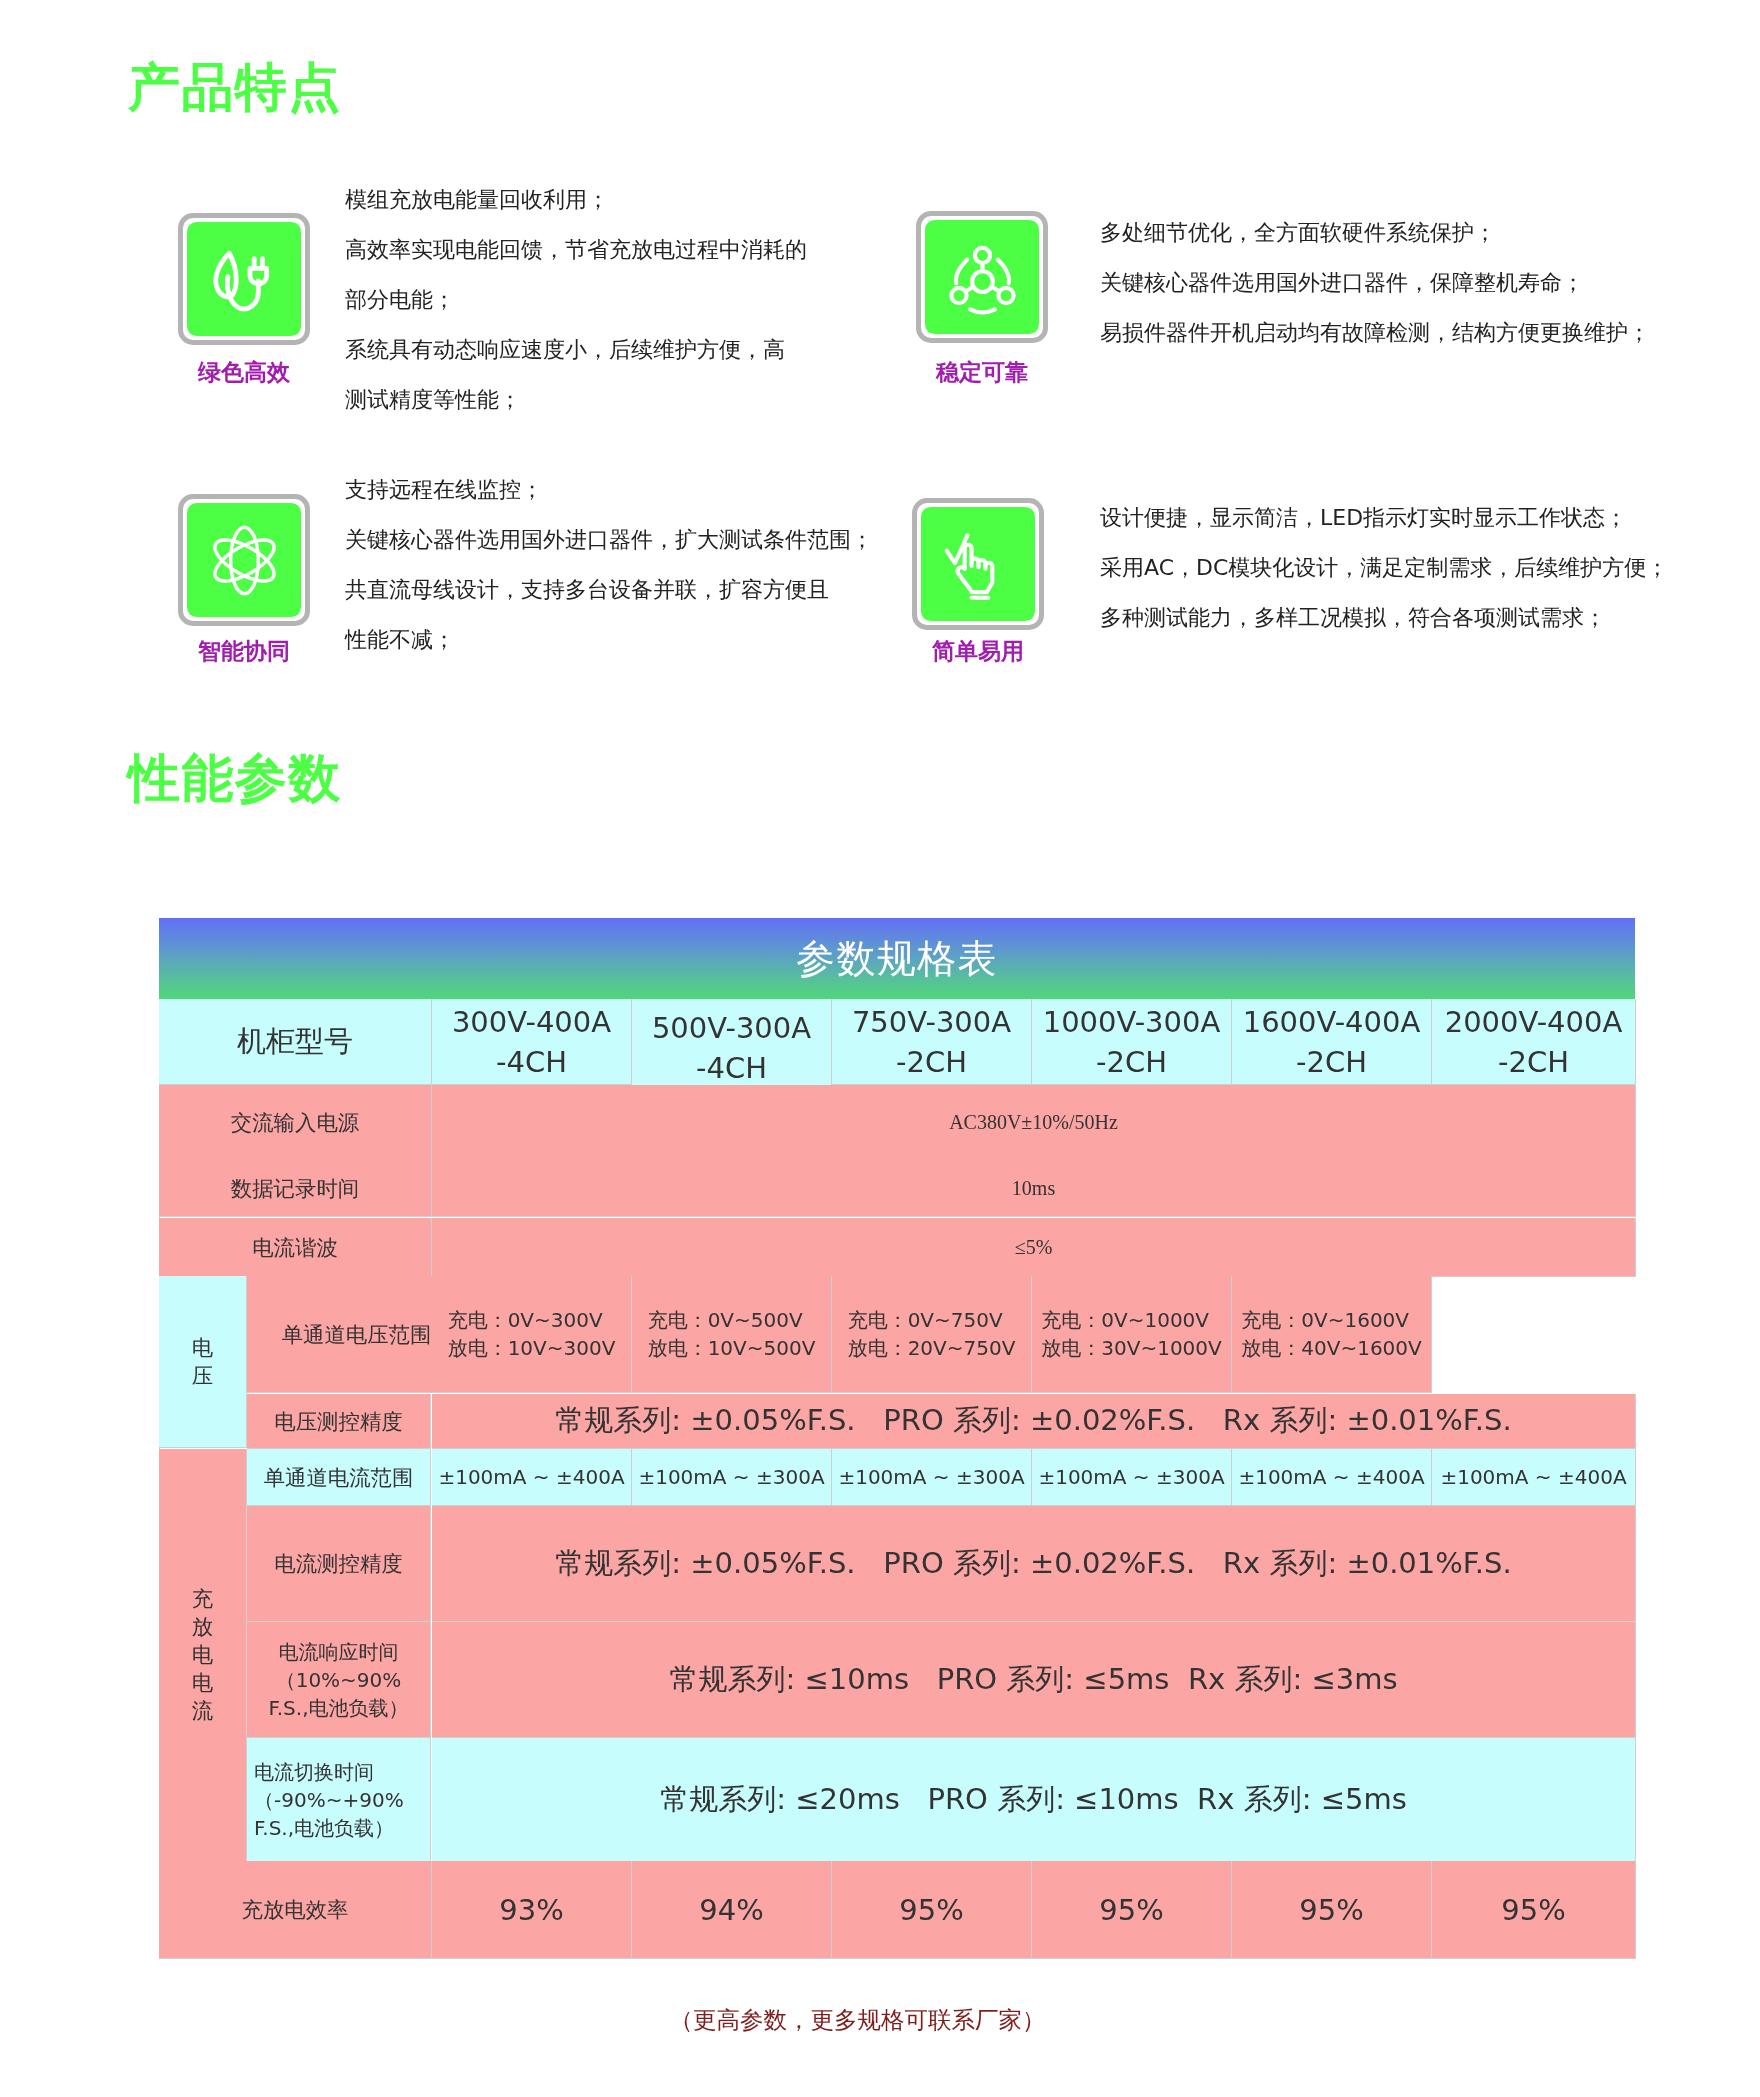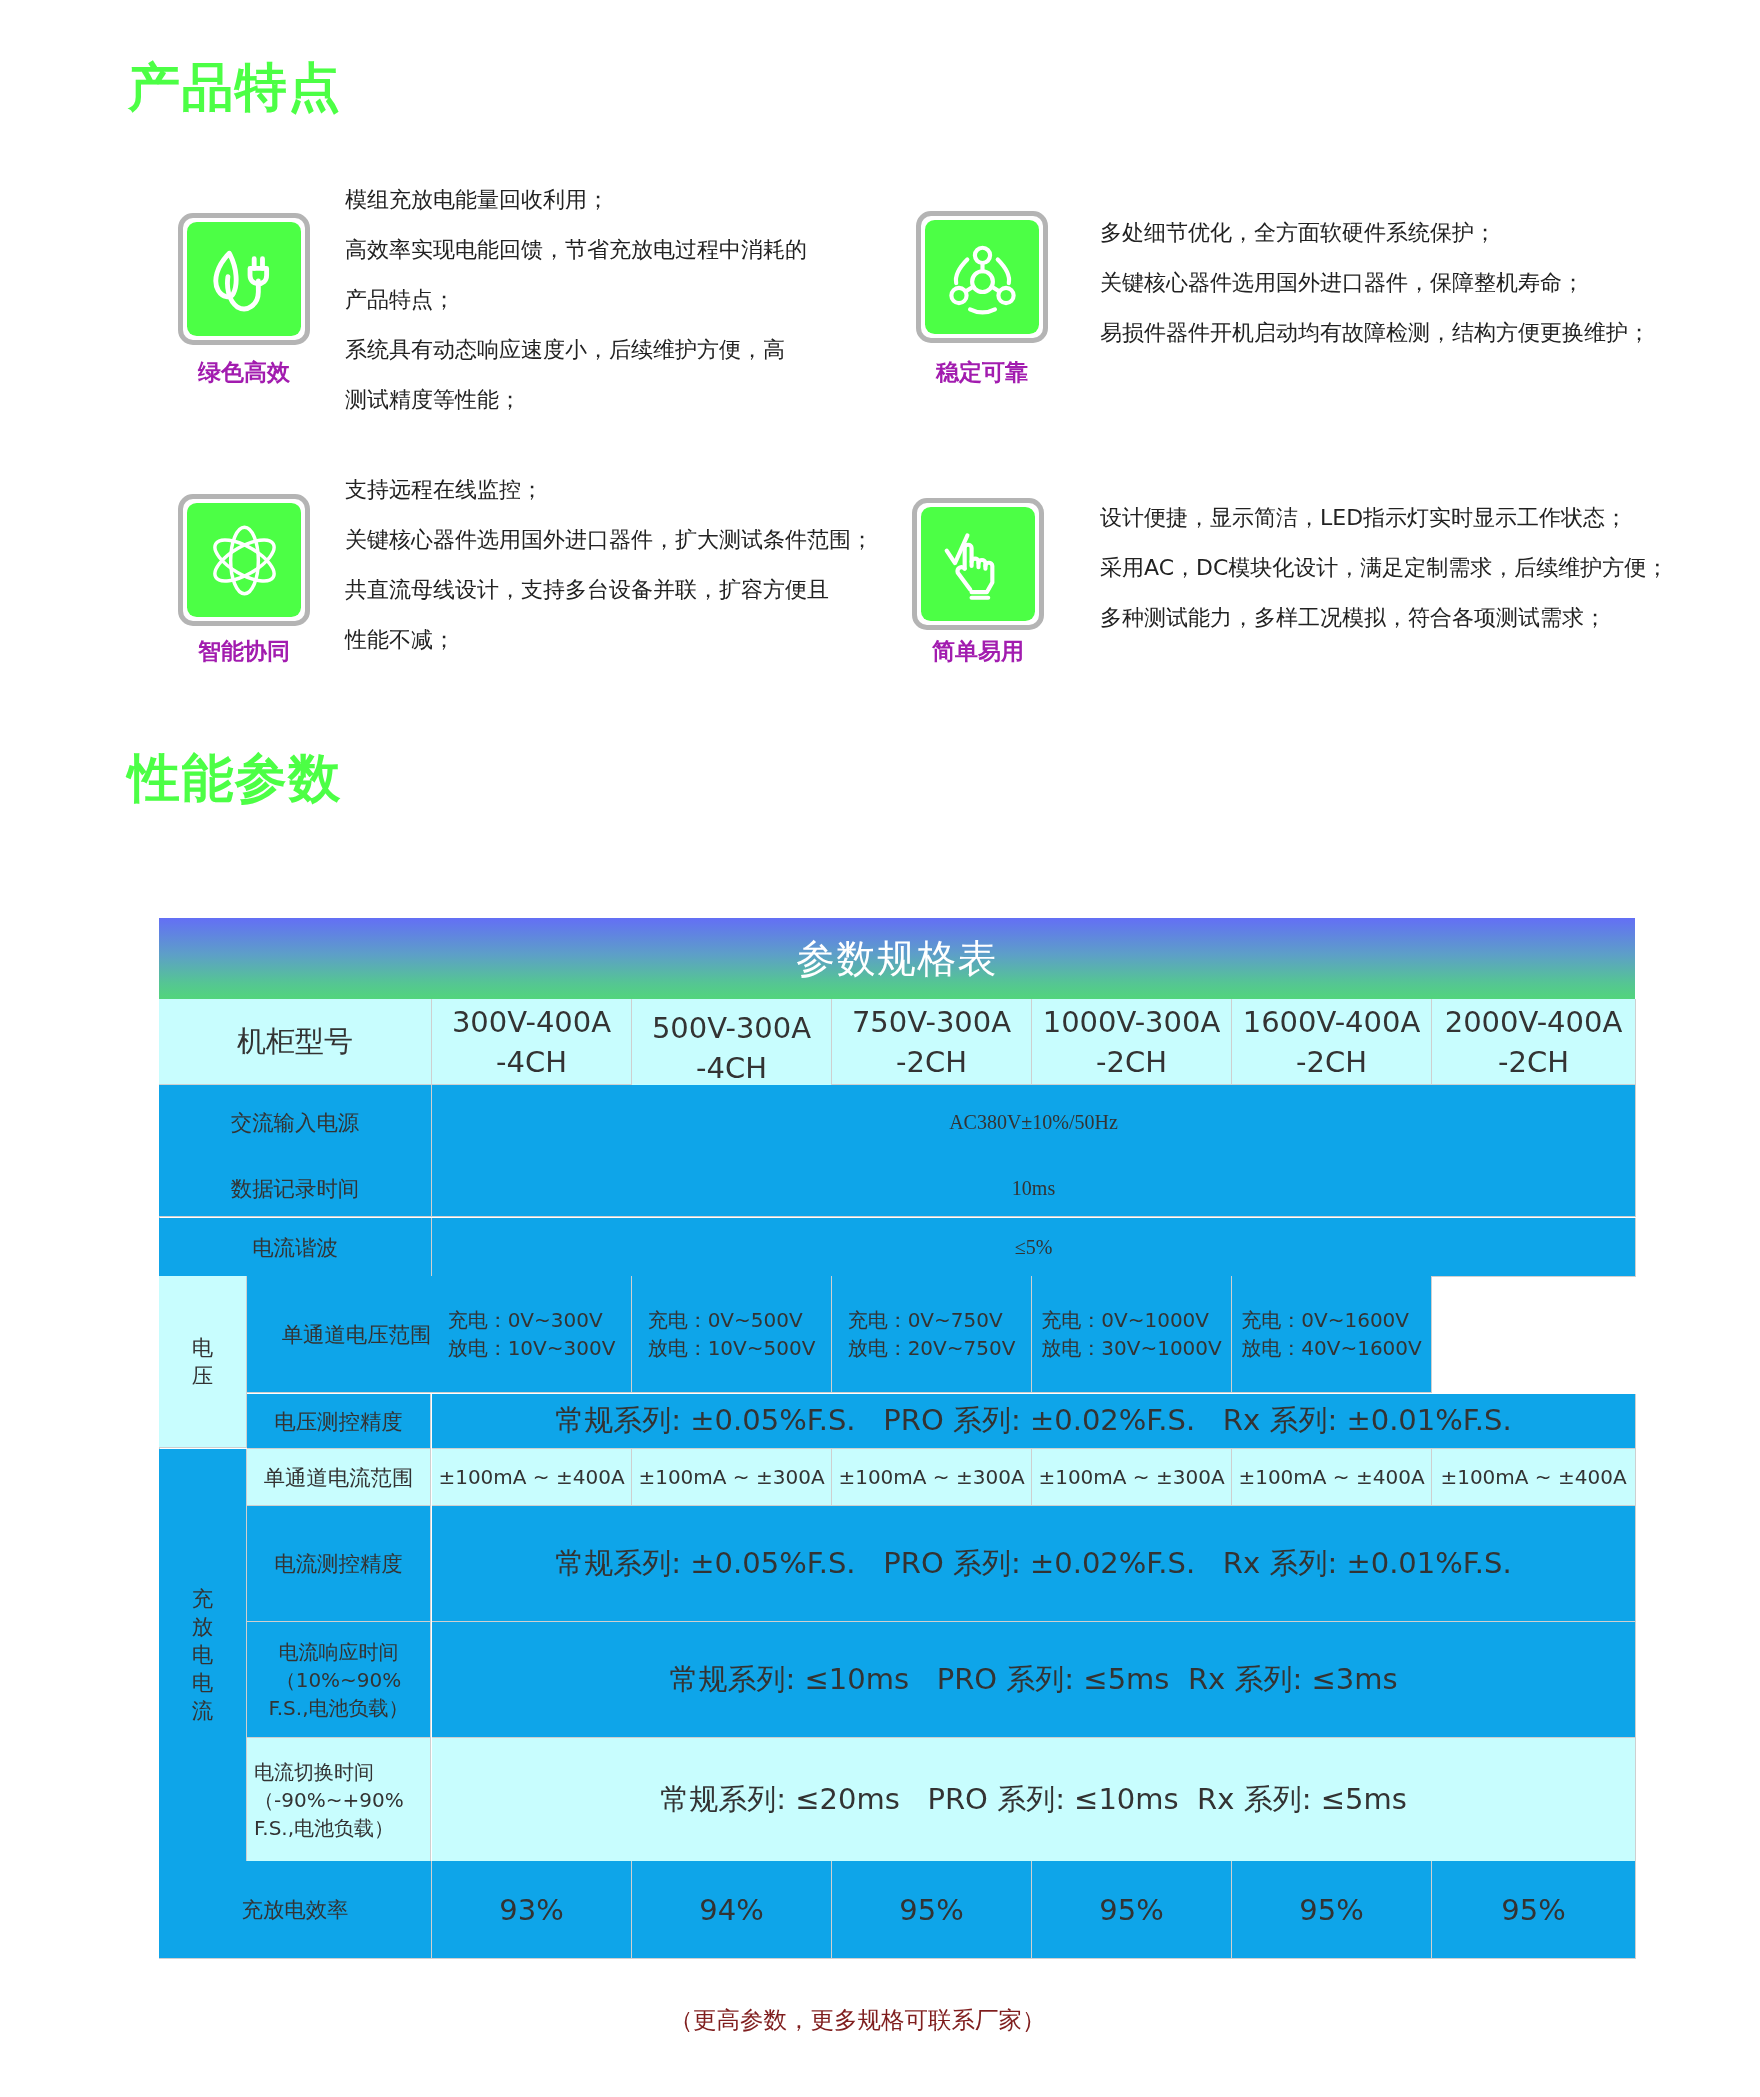--- a/index.html
+++ b/index.html
@@ -33,21 +33,21 @@
   .tbl-header {
     height: 81px;
     background: linear-gradient(to bottom, #636ff5 0%, #5d9fc8 45%, #55c594 80%, #52d57c 100%);
     display: flex; align-items: center; justify-content: center;
     color: #ffffff; font-size: 39px; letter-spacing: 1.4px;
   }
   .grid { position: relative; width: 1476px; height: 960px; }
   .cell {
     position: absolute; border-right: 1.4px solid #cfcfcf; border-bottom: 1.4px solid #cfcfcf;
     display: flex; align-items: center; justify-content: center; text-align: center;
-    color: #333; background: #0ea5e9;
+    color: #333; background: #fca5a5;
   }
   .cyan { background: #c8fdfe; }
   .lbl { font-size: 21.4px; }
   .big { font-size: 29px; }
   .mid { font-size: 20px; font-family: Liberation Serif, serif; }
   .model { font-size: 29px; line-height: 40px; }
   .small { font-size: 20px; line-height: 28px; }
   .range { font-size: 20px; line-height: 28px; text-align: left; justify-content: center; }
   .vert { font-size: 21.4px; line-height: 28px; width: 28px; word-break: break-all; }
   .grid-left { position: absolute; left: 0; top: 0; width: 1.4px; height: 100%; background: #cfcfcf; }
@@ -70,21 +70,21 @@
       <path d="M68 44 L92 44 L92 54 C92 62 86 66 80 66 C74 66 68 62 68 54 Z"></path>
       <line x1="74" y1="30" x2="74" y2="44"></line>
       <line x1="86" y1="30" x2="86" y2="44"></line>
     </svg>
   </div>
 </div>
 <div class="feature-label" style="left:178px; top:357px;">绿色高效</div>
 <div class="feature-text" style="left:345px; top:175px;">
   <div>模组充放电能量回收利用；</div>
   <div>高效率实现电能回馈，节省充放电过程中消耗的</div>
-  <div>产品特点；</div>
+  <div>部分电能；</div>
   <div>系统具有动态响应速度小，后续维护方便，高</div>
   <div>测试精度等性能；</div>
 </div>
 
 <div class="feature-icon" style="left:916px; top:211px;">
   <div class="inner">
     <svg viewBox="0 0 120 120" fill="none" stroke="#fff" stroke-width="6" stroke-linecap="round">
       <circle cx="60" cy="28" r="11"></circle>
       <circle cx="60" cy="66" r="15"></circle>
       <circle cx="26" cy="86" r="11"></circle>

